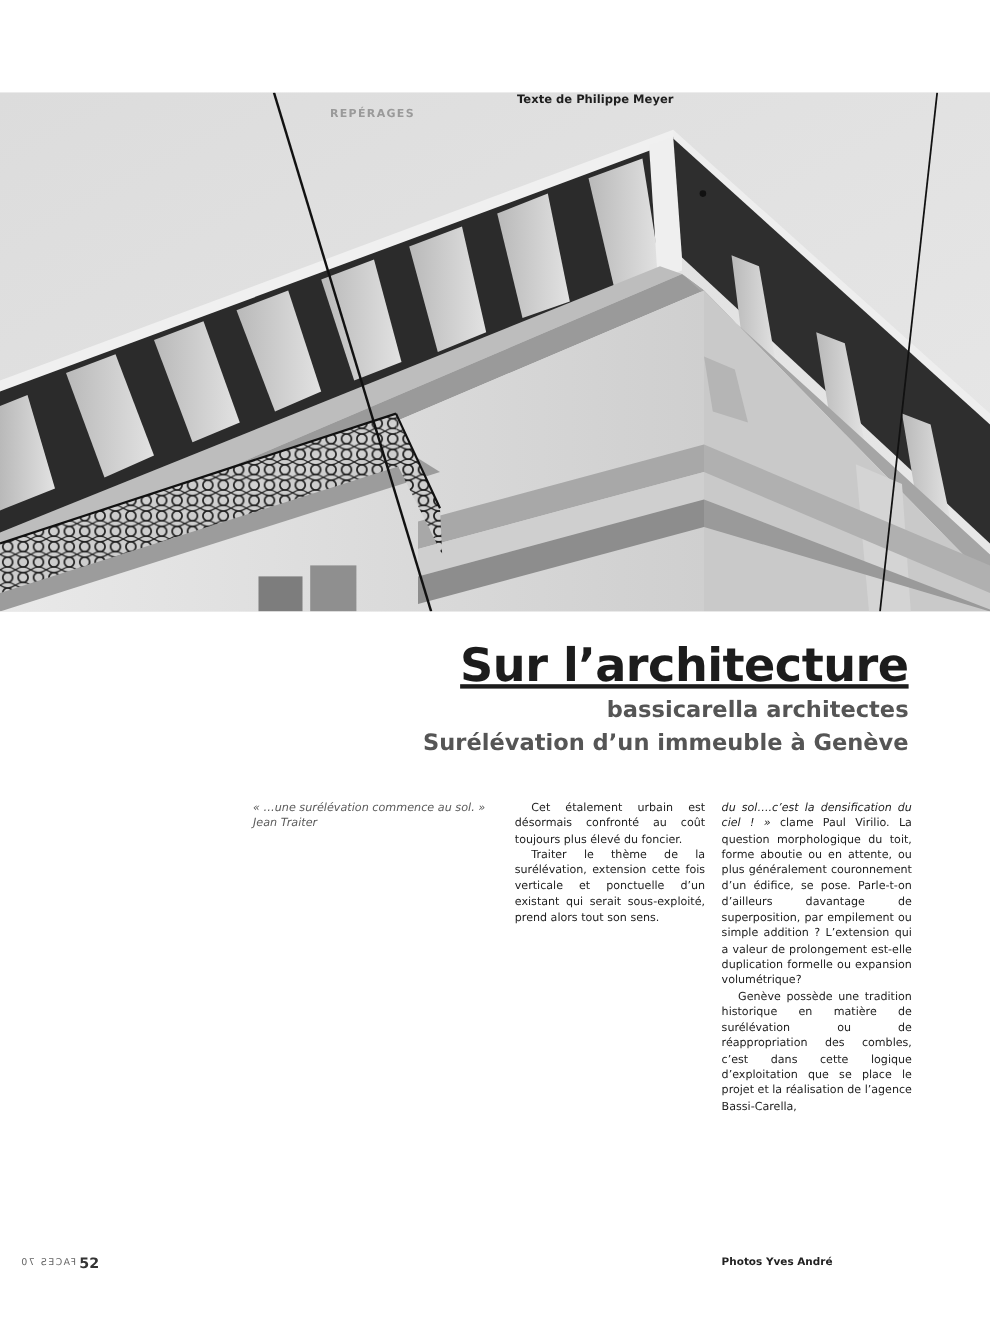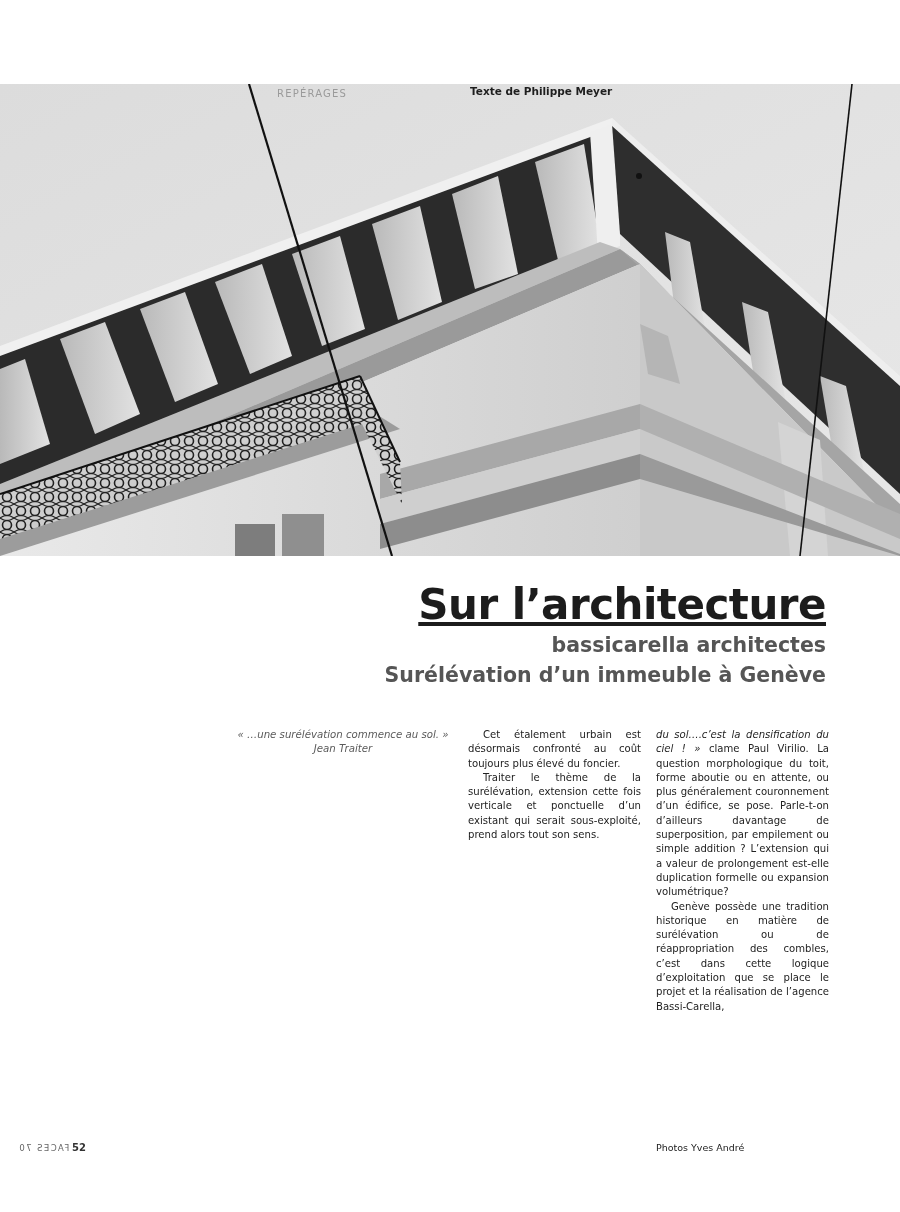--- a/index.html
+++ b/index.html
@@ -2,47 +2,47 @@
 <html><head>
 <meta charset="utf-8">
 <style>
   html, body { margin: 0; padding: 0; background: #ffffff; }
   body { width: 900px; height: 1212px; position: relative; overflow: hidden;
          font-family: "DejaVu Sans", "Liberation Sans", sans-serif; color: #222; }
 
   .photo { position: absolute; left: 0; top: 84px; width: 900px; height: 472px; overflow: hidden; background: #e3e3e3; }
   .photo svg { display: block; width: 900px; height: 472px; }
 
-  .header-section { position: absolute; top: 84px; left: 277px; font-size: 10px; font-weight: normal;
-                    letter-spacing: 1.2px; color: #9a9a9a; line-height: 12px; padding-top: 4px; }
+  .header-section { position: absolute; top: 84px; left: 300px; font-size: 10px; font-weight: bold;
+                    letter-spacing: 1.2px; color: #9a9a9a; line-height: 12px; padding-top: 14px; }
   .header-author { position: absolute; top: 84px; left: 470px; font-size: 10.5px; font-weight: bold;
                    color: #1e1e1e; line-height: 12px; padding-top: 1px; }
 
   .title { position: absolute; right: 74px; top: 580px; font-size: 42px; font-weight: bold; color: #1c1c1c;
            letter-spacing: -0.5px; line-height: 50px; white-space: nowrap; text-decoration: underline; }
   .subtitle { position: absolute; right: 74px; top: 630px; font-size: 20.5px; font-weight: bold; color: #555;
               line-height: 30px; text-align: right; white-space: nowrap; }
   .subtitle div { display: block; }
 
-  .epigraph { position: absolute; left: 230px; width: 226px; top: 728px; text-align: center;
+  .epigraph { position: absolute; left: 230px; width: 226px; top: 728px; text-align: left;
               font-size: 10.2px; font-style: italic; color: #5a5a5a; line-height: 14.3px; }
 
   .col { position: absolute; top: 728px; width: 173px; font-size: 10.1px; line-height: 14.3px; color: #222;
          text-align: justify; hyphens: manual; }
   .col1 { left: 468px; }
   .col2 { left: 656px; }
   .col p { margin: 0; text-indent: 0; }
   .col p.ind { text-indent: 15px; }
   .sc { font-variant: small-caps; letter-spacing: 0.2px; }
   .it { font-style: italic; margin-top: 18px; }
 
   .folio-mag { position: absolute; left: 18px; top: 1143px; font-size: 8.5px; color: #666; letter-spacing: 1.4px;
                transform: scaleX(-1); transform-origin: center; }
-  .folio-num { position: absolute; left: 72px; top: 1142px; font-size: 10px; font-weight: bold; color: #333; }
-  .credit { position: absolute; left: 656px; top: 1142px; font-size: 9.5px; color: #222; }
+  .folio-num { position: absolute; left: 72px; top: 1142px; font-size: 13px; font-weight: bold; color: #333; }
+  .credit { position: absolute; left: 656px; top: 1142px; font-size: 9.5px; color: #222; font-weight: bold; }
 </style>
 </head>
 <body>
 
 <div class="photo">
   <svg viewBox="0 0 900 472" xmlns="http://www.w3.org/2000/svg">
     <defs>
       <linearGradient id="sky" x1="0" y1="0" x2="1" y2="1">
         <stop offset="0" stop-color="#dcdcdc"></stop>
         <stop offset="1" stop-color="#e8e8e8"></stop>

